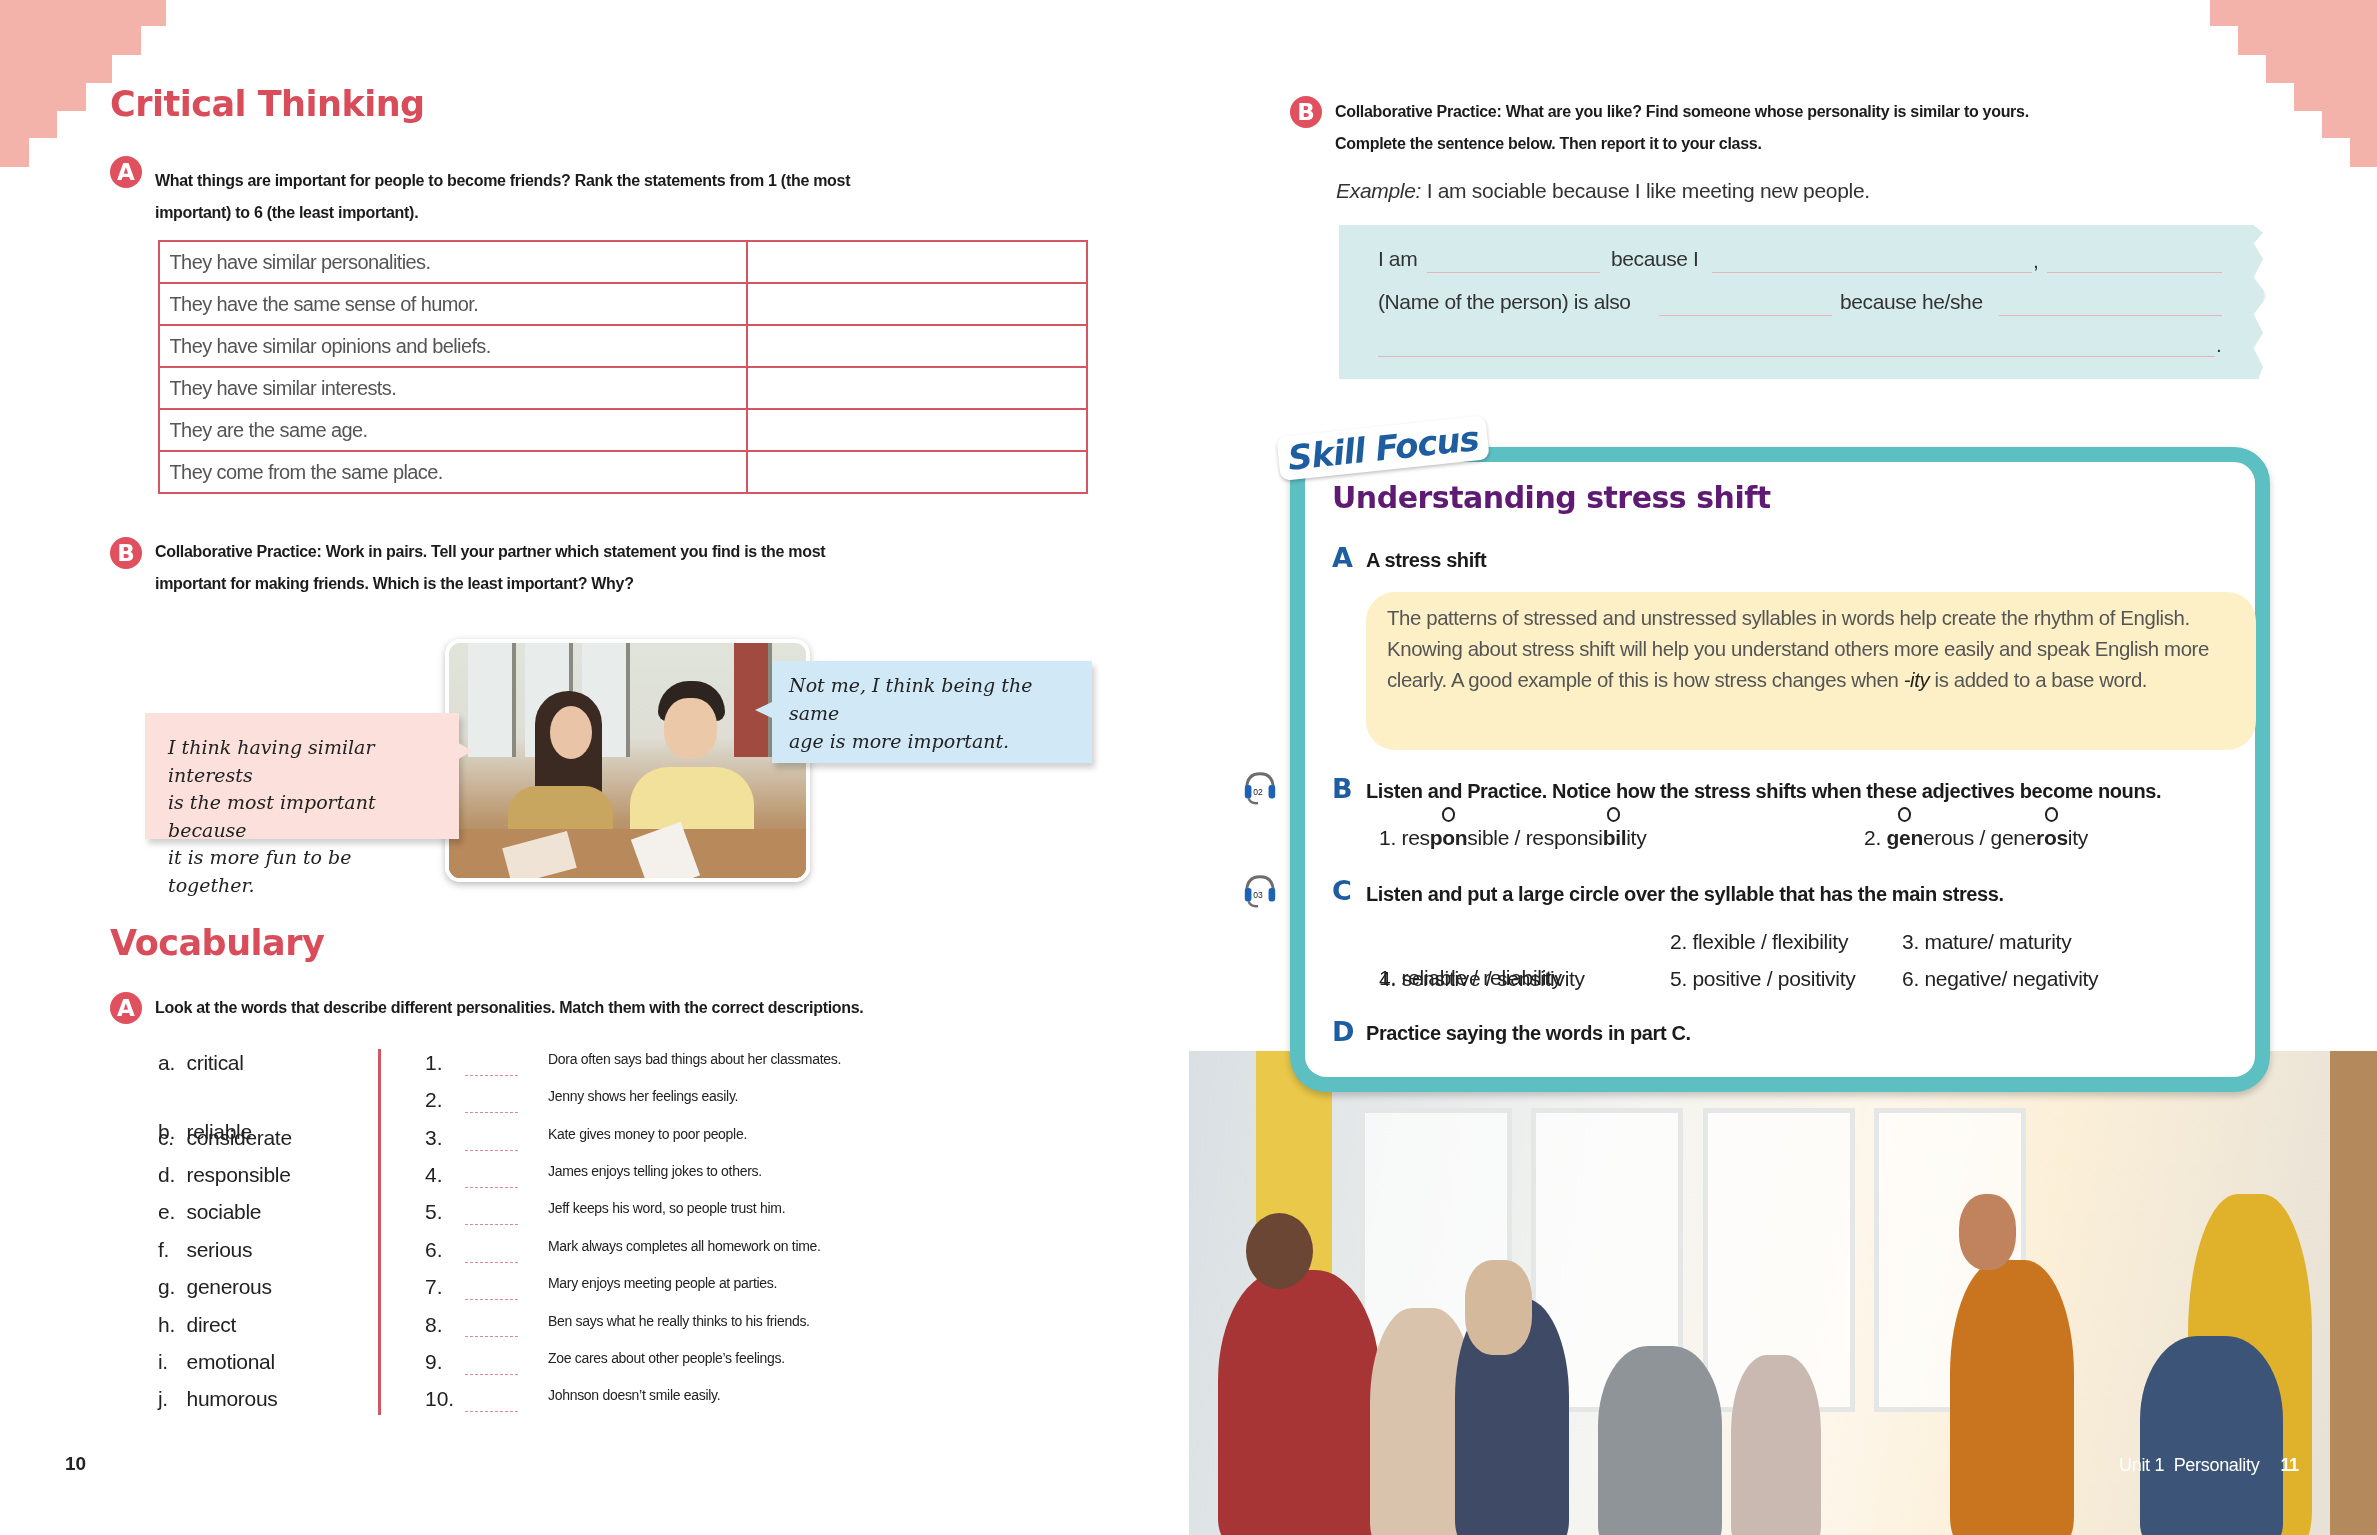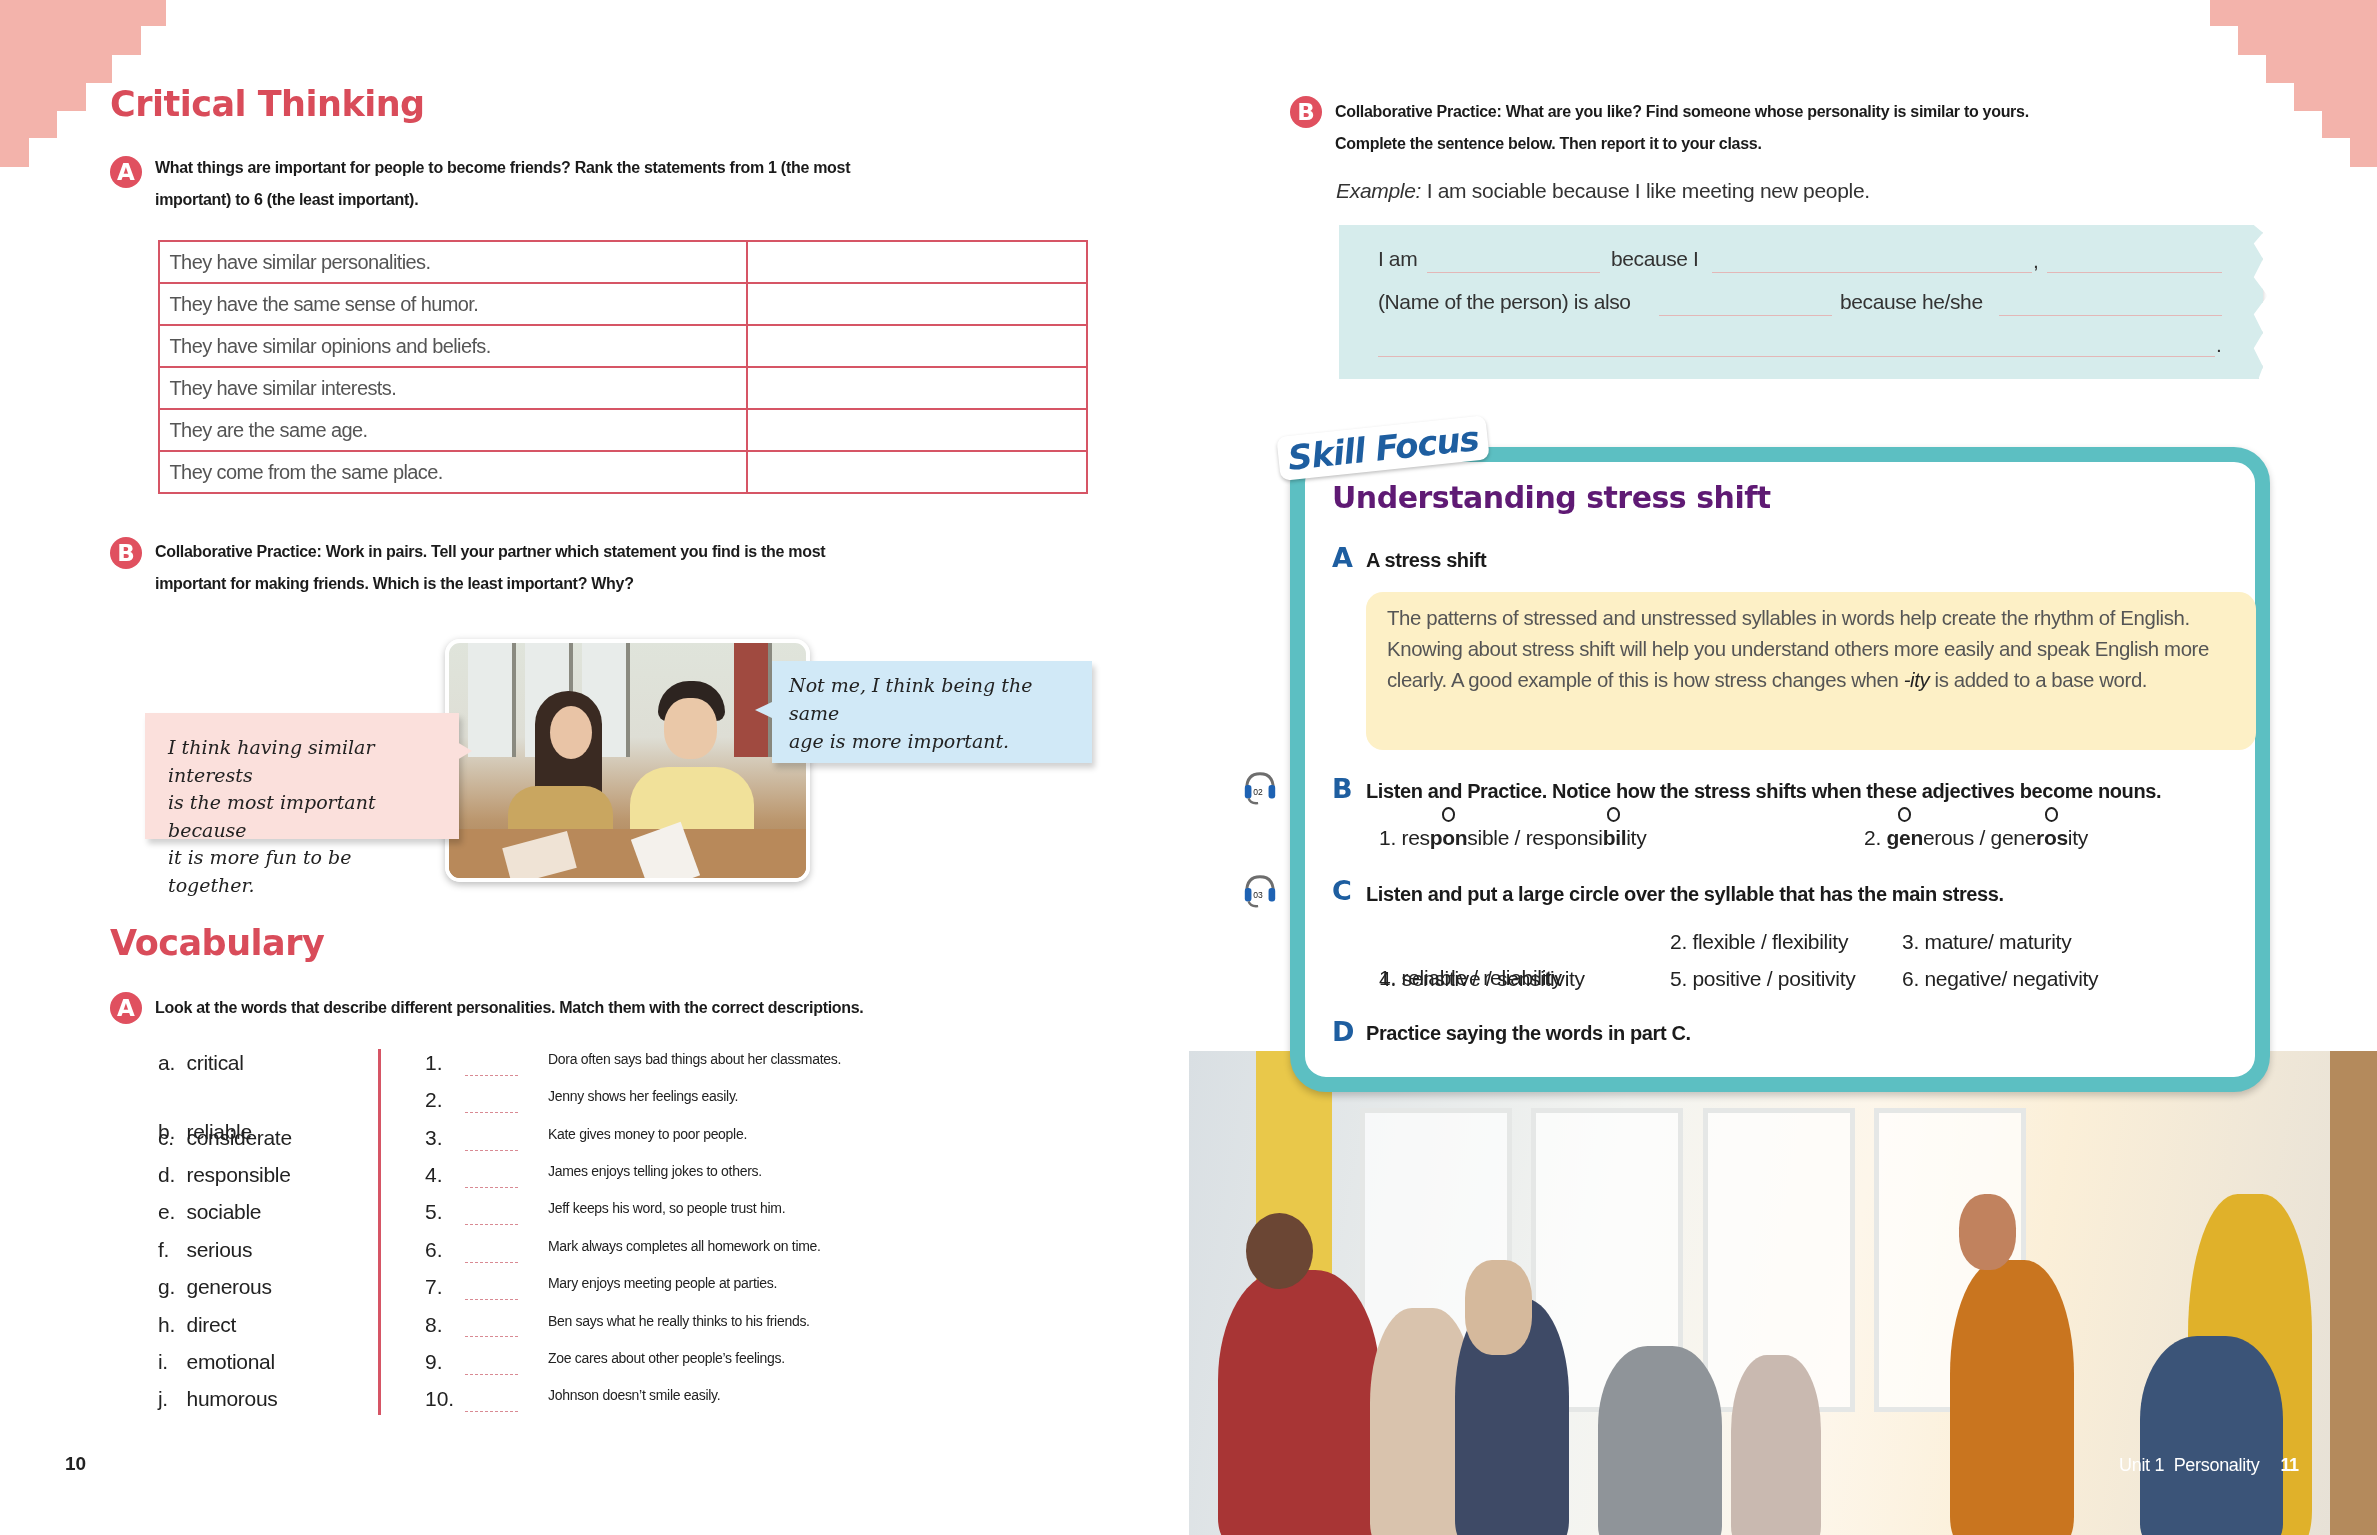--- a/index.html
+++ b/index.html
@@ -59,21 +59,21 @@
   .paper-band { position: absolute; left: 1339px; top: 225px; width: 924px; height: 154px; background: #d6ecec; box-shadow: 0 4.8px 4.8px rgba(0,0,0,0.22); clip-path: polygon(0 0, 99% 0, 100% 5%, 99% 12%, 100% 22%, 99% 34%, 100.5% 46%, 99% 58%, 100% 70%, 99% 80%, 100% 92%, 99.5% 100%, 0 100%); }
   .band-text { position: absolute; font-size: 21px; color: #333; letter-spacing: -0.4px; }
   .band-line { position: absolute; height: 1px; background: #e3b7b7; }
 
   
   .sf-frame { position: absolute; left: 1290px; top: 447px; width: 980px; height: 645px; border: 15px solid #5cbfc2; border-radius: 36px; background: #fff; box-shadow: 0 3.8px 7.6px rgba(0,0,0,0.2); }
   .sf-tag { position: absolute; left: 1278px; top: 426px; padding: 1.9px 9.5px; background: #fff; border-radius: 9.5px; transform: rotate(-6deg); font-family: "DejaVu Sans", sans-serif; font-weight: bold; font-style: italic; font-size: 34px; color: #1e5ea0; letter-spacing: -1px; box-shadow: 0 1.9px 3.8px rgba(0,0,0,0.25); }
   .sf-title { position: absolute; left: 1332px; top: 480px; font-family: "DejaVu Sans", sans-serif; font-weight: bold; font-size: 30px; color: #5f1a74; letter-spacing: -0.5px; }
   .sf-letter { position: absolute; font-family: "DejaVu Sans", sans-serif; font-weight: bold; font-size: 27px; color: #1e5ea0; }
   .sf-instr { position: absolute; font-family: "Liberation Sans", sans-serif; font-weight: bold; font-size: 20px; color: #1b1b1b; letter-spacing: -0.4px; }
-  .sf-note { position: absolute; left: 1366px; top: 592px; width: 890px; height: 158px; background: #fdf0c6; border-radius: 17px; padding: 11.4px 17px 0 21px; font-size: 20.4px; line-height: 31px; color: #555; letter-spacing: -0.4px; }
+  .sf-note { position: absolute; left: 1366px; top: 592px; width: 890px; height: 158px; background: #fdf0c6; border-radius: 29px; padding: 11.4px 17px 0 21px; font-size: 20.4px; line-height: 31px; color: #555; letter-spacing: -0.4px; }
   .sf-note em { font-style: italic; color: #222; }
   .stress-item { position: absolute; font-size: 21px; color: #222; letter-spacing: -0.3px; }
   .stress-item b { font-weight: bold; }
   .stress-dot { position: absolute; width: 13.3px; height: 15px; border: 2.9px solid #222; border-radius: 50%; }
   .practice-item { position: absolute; font-size: 21px; color: #222; letter-spacing: -0.3px; }
 
   .headphone { position: absolute; width: 38px; height: 38px; }
 
   
   .photo-right { position: absolute; left: 1189px; top: 1051px; width: 1189px; height: 484px; overflow: hidden;
@@ -94,21 +94,21 @@
     <div class="corner-step" style="left:0;top:26px;width:141px;height:28.5px;"></div>
     <div class="corner-step" style="left:0;top:54px;width:112px;height:28.5px;"></div>
     <div class="corner-step" style="left:0;top:83px;width:86px;height:27.6px;"></div>
     <div class="corner-step" style="left:0;top:110px;width:57px;height:27.6px;"></div>
     <div class="corner-step" style="left:0;top:138px;width:28.5px;height:28.5px;"></div>
   </div>
 
   <div class="section-title" style="left:110px;top:84px;">Critical Thinking</div>
 
   <div class="badge" style="left:110px;top:156px;">A</div>
-  <div class="instr" style="left:155px;top:152px;">
+  <div class="instr" style="left:155px;top:165px;">
     <div>What things are important for people to become friends? Rank the statements from 1 (the most</div>
     <div>important) to 6 (the least important).</div>
   </div>
 
   <table class="rank-table">
     <tbody id="rank-body">
         <tr>
           <td>They have similar personalities.</td>
           <td class="ans"></td>
         </tr>

